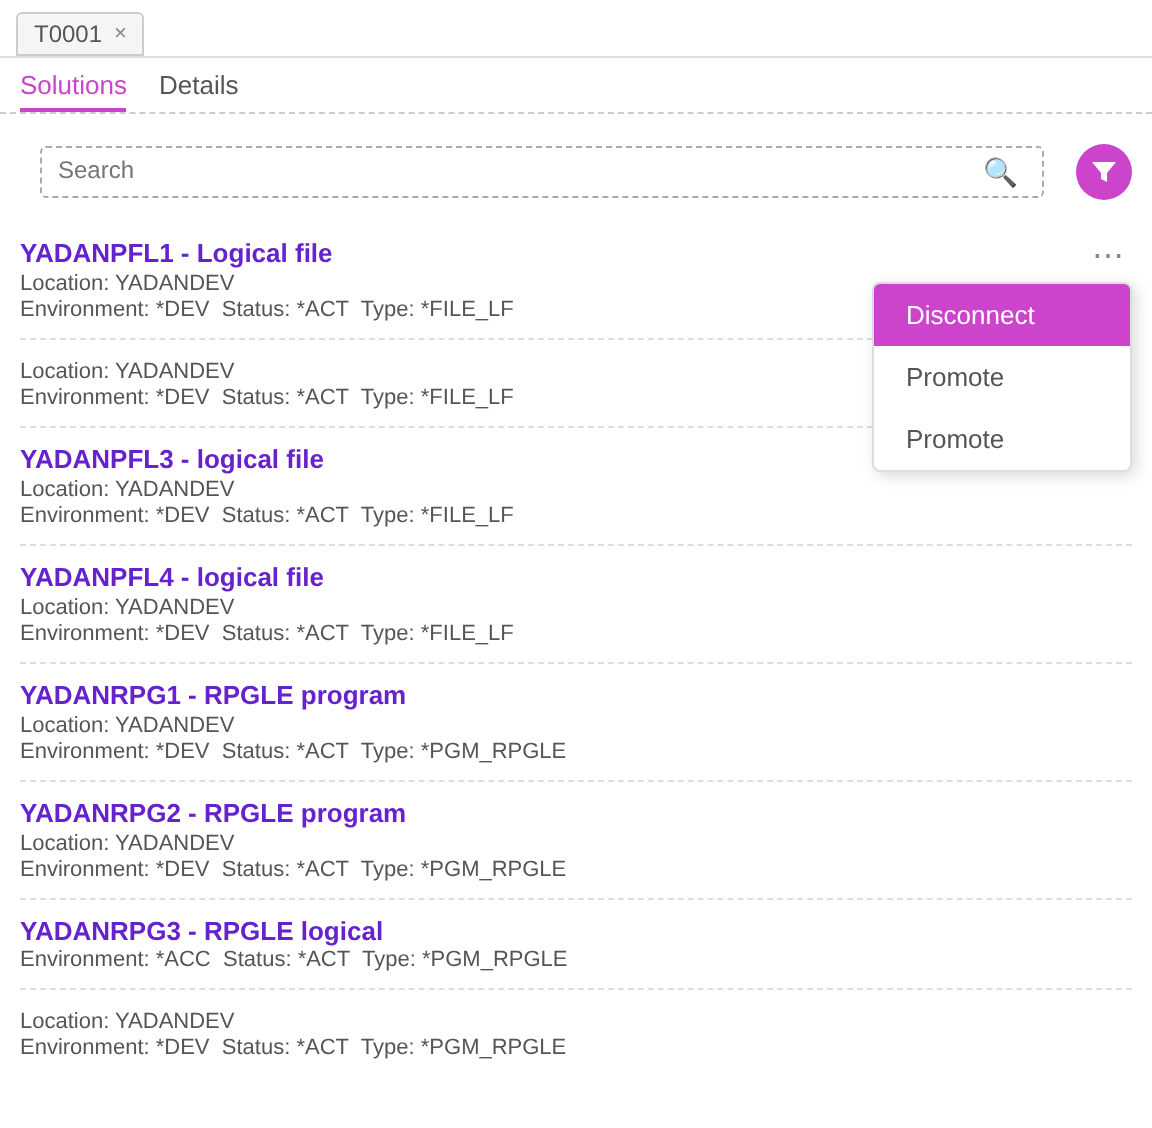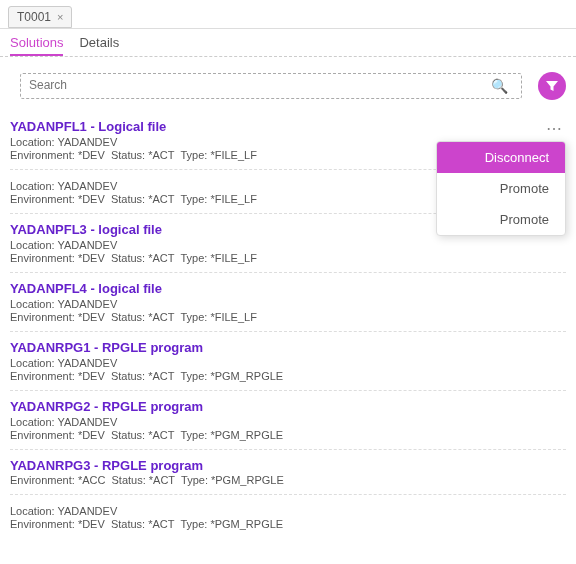--- a/index.html
+++ b/index.html
@@ -152,21 +152,20 @@
     .context-menu {
       position: absolute;
       right: 0;
       top: 30px;
       background: white;
       border: 1px solid #ddd;
       border-radius: 4px;
       box-shadow: 2px 2px 8px rgba(0,0,0,0.15);
       min-width: 130px;
       z-index: 100;
-      text-align: right;
     }
     .context-menu-item {
       padding: 8px 16px;
       cursor: pointer;
       font-size: 13px;
       color: #555;
     }
     .context-menu-item.active {
       background: #cc44cc;
       color: white;
@@ -287,21 +286,21 @@
       <span class="label">Location: </span><span class="value">YADANDEV</span>
     </div>
     <div class="item-meta">
       <span class="label">Environment: </span><span class="value">*DEV</span>
       &nbsp;<span class="label">Status: </span><span class="value">*ACT</span>
       &nbsp;<span class="label">Type: </span><span class="value">*PGM_RPGLE</span>
     </div>
 
   </div>
     <div class="list-item">
-    <div class="item-title">YADANRPG3 - RPGLE program</div>
+    <div class="item-title">YADANRPG3 - RPGLE logical</div>
     <div class="item-meta">
       <span class="label">Environment: </span><span class="value">*ACC</span>
       &nbsp;<span class="label">Status: </span><span class="value">*ACT</span>
       &nbsp;<span class="label">Type: </span><span class="value">*PGM_RPGLE</span>
     </div>
 
   </div>
     <div class="list-item">
     <div class="item-location">
       <span class="label">Location: </span><span class="value">YADANDEV</span>

